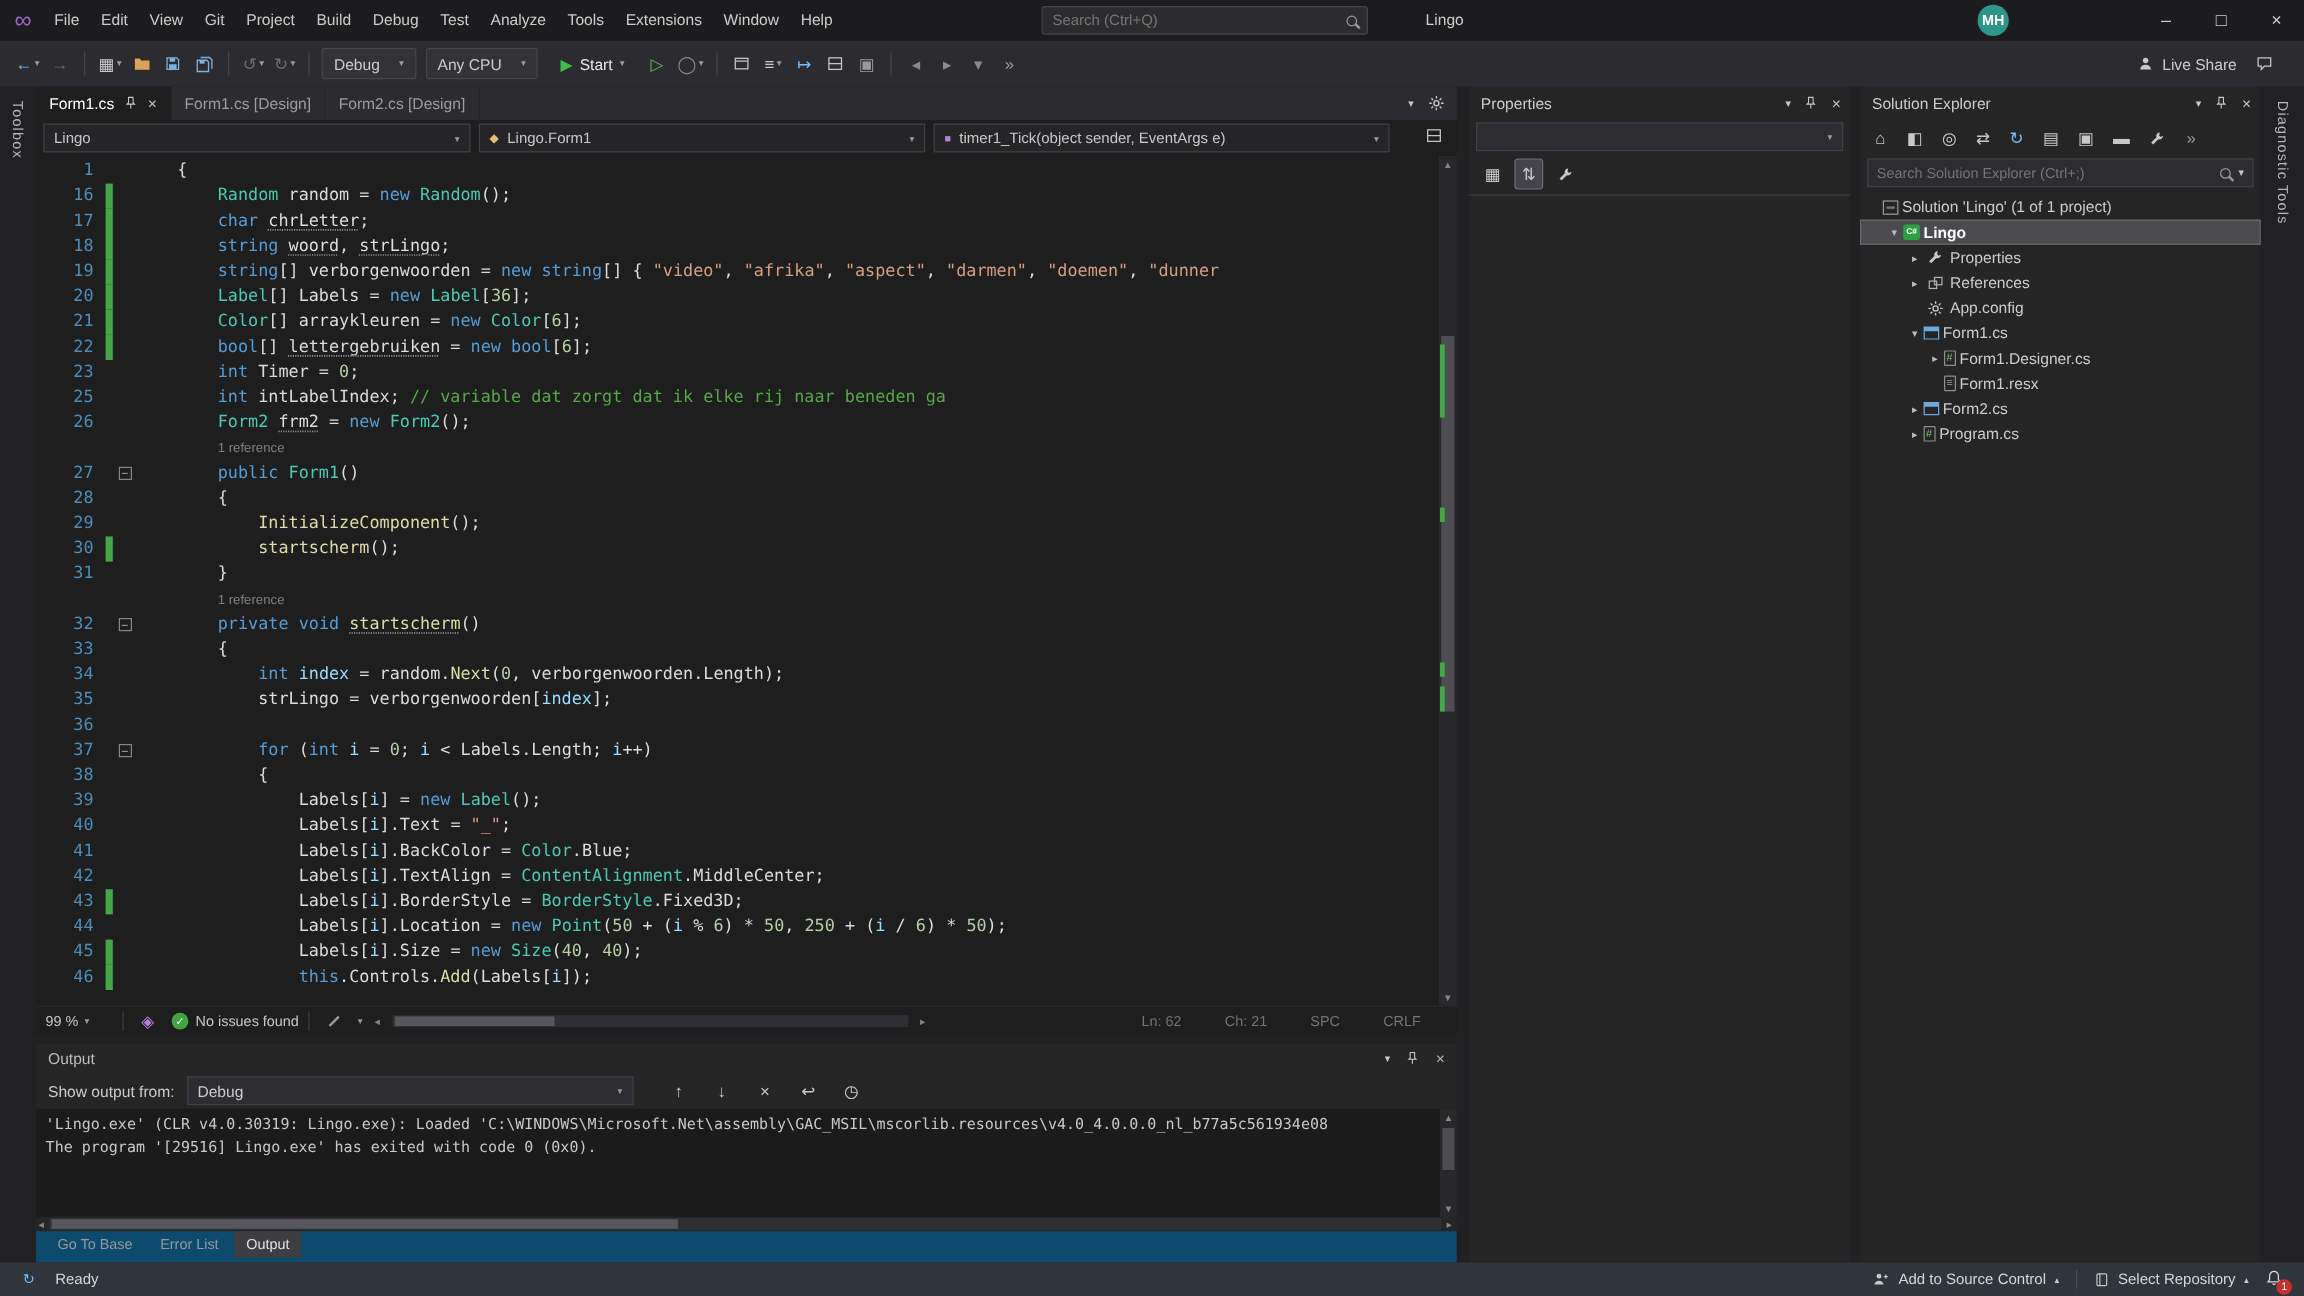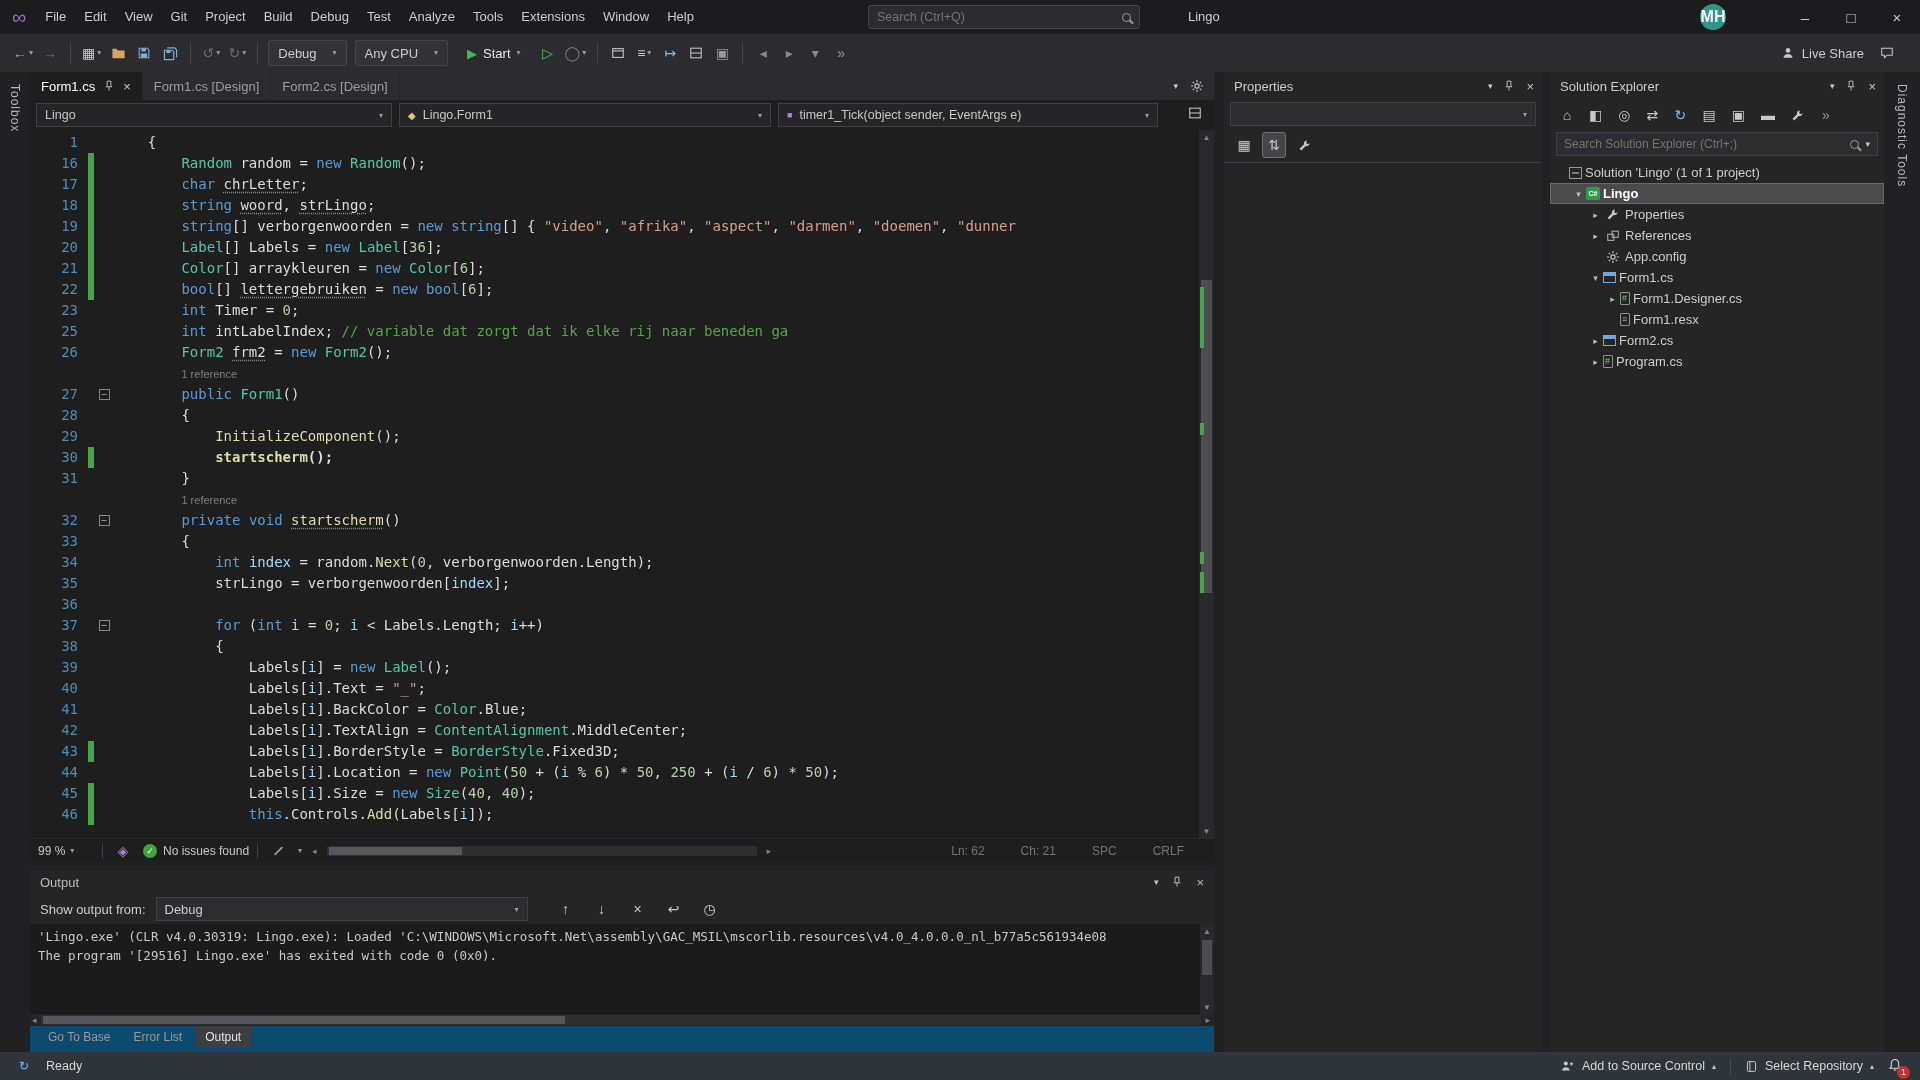--- a/index.html
+++ b/index.html
@@ -10,21 +10,21 @@
   
   .titlebar{height:34px;background:#1C1C1E;display:flex;align-items:center;position:relative;flex:0 0 auto;}
   .vs-logo{font-size:20px;color:#9B6BC8;margin:0 10px 0 12px;line-height:34px;}
   .menu-bar{display:flex;align-items:center;height:100%;}
   .menu-item{padding:0 9px;font-size:13px;color:#CCCCCC;line-height:34px;cursor:default;}
   .tb-search{position:absolute;left:868px;width:272px;height:24px;top:5px;background:#2C2C2E;border:1px solid #454549;border-radius:3px;display:flex;align-items:center;padding:0 8px;gap:6px;}
   .tb-search input{flex:1;background:transparent;border:none;outline:none;color:#9A9A9A;font-size:12.5px;font-family:inherit;}
   .i-search{width:9px;height:9px;border:1.6px solid #9A9A9A;border-radius:50%;position:relative;flex:0 0 auto;}
   .i-search::after{content:"";position:absolute;width:5px;height:1.6px;background:#9A9A9A;transform:rotate(45deg);right:-4px;bottom:-2px;}
   .tb-title{position:absolute;left:1188px;font-size:13px;color:#CCCCCC;line-height:34px;}
-  .avatar{position:absolute;left:1700px;top:4px;width:26px;height:26px;border-radius:50%;background:var(--avatar_bg,#2E9688);color:#fff;font-size:16px;font-weight:bold;display:flex;align-items:center;justify-content:center;}
+  .avatar{position:absolute;left:1648px;top:4px;width:26px;height:26px;border-radius:50%;background:var(--avatar_bg,#2E9688);color:#fff;font-size:12px;font-weight:bold;display:flex;align-items:center;justify-content:center;}
   .win-controls{position:absolute;right:0;top:0;height:34px;display:flex;}
   .win-btn{width:46px;height:34px;display:flex;align-items:center;justify-content:center;font-size:15px;color:#CCCCCC;}
 
   
   .toolbar{height:38px;background:#2C2C30;display:flex;align-items:center;padding:0 10px;flex:0 0 auto;}
   .tb-group{display:flex;align-items:center;gap:2px;}
   .tbi{height:26px;min-width:24px;display:inline-flex;align-items:center;justify-content:center;border-radius:3px;padding:0 3px;gap:2px;}
   .tbi .glyph{font-size:14px;line-height:1;color:#C8C8C8;}
   .tbi.sel{background:#44444A;border:1px solid #6E6E74;}
   .ticaret{font-size:8px;color:#9A9A9A;line-height:1;}
@@ -377,21 +377,21 @@
               <div class="code-row"><span class="ln">20</span><span class="chg on"></span><span class="fold"></span><span class="ctext" style="padding-left: 8ch;"><span class="tk-t">Label</span><span class="tk-p">[] Labels = </span><span class="tk-k">new</span><span class="tk-p"> </span><span class="tk-t">Label</span><span class="tk-p">[</span><span class="tk-n">36</span><span class="tk-p">];</span></span></div>
               <div class="code-row"><span class="ln">21</span><span class="chg on"></span><span class="fold"></span><span class="ctext" style="padding-left: 8ch;"><span class="tk-t">Color</span><span class="tk-p">[] arraykleuren = </span><span class="tk-k">new</span><span class="tk-p"> </span><span class="tk-t">Color</span><span class="tk-p">[</span><span class="tk-n">6</span><span class="tk-p">];</span></span></div>
               <div class="code-row"><span class="ln">22</span><span class="chg on"></span><span class="fold"></span><span class="ctext" style="padding-left: 8ch;"><span class="tk-k">bool</span><span class="tk-p">[] </span><span class="tk-p squiggle">lettergebruiken</span><span class="tk-p"> = </span><span class="tk-k">new</span><span class="tk-p"> </span><span class="tk-k">bool</span><span class="tk-p">[</span><span class="tk-n">6</span><span class="tk-p">];</span></span></div>
               <div class="code-row"><span class="ln">23</span><span class="chg"></span><span class="fold"></span><span class="ctext" style="padding-left: 8ch;"><span class="tk-k">int</span><span class="tk-p"> Timer = </span><span class="tk-n">0</span><span class="tk-p">;</span></span></div>
               <div class="code-row"><span class="ln">25</span><span class="chg"></span><span class="fold"></span><span class="ctext" style="padding-left: 8ch;"><span class="tk-k">int</span><span class="tk-p"> intLabelIndex; </span><span class="tk-c">// variable dat zorgt dat ik elke rij naar beneden ga</span></span></div>
               <div class="code-row"><span class="ln">26</span><span class="chg"></span><span class="fold"></span><span class="ctext" style="padding-left: 8ch;"><span class="tk-t">Form2</span><span class="tk-p"> </span><span class="tk-p squiggle">frm2</span><span class="tk-p"> = </span><span class="tk-k">new</span><span class="tk-p"> </span><span class="tk-t">Form2</span><span class="tk-p">();</span></span></div>
               <div class="code-row"><span class="ln"></span><span class="chg"></span><span class="fold"></span><span class="ctext" style="padding-left: 8ch;"><span class="ref-text">1 reference</span></span></div>
               <div class="code-row"><span class="ln">27</span><span class="chg"></span><span class="fold"><span class="foldbox">–</span></span><span class="ctext" style="padding-left: 8ch;"><span class="tk-k">public</span><span class="tk-p"> </span><span class="tk-t">Form1</span><span class="tk-p">()</span></span></div>
               <div class="code-row"><span class="ln">28</span><span class="chg"></span><span class="fold"></span><span class="ctext" style="padding-left: 8ch;"><span class="tk-p">{</span></span></div>
               <div class="code-row"><span class="ln">29</span><span class="chg"></span><span class="fold"></span><span class="ctext" style="padding-left: 12ch;"><span class="tk-m">InitializeComponent</span><span class="tk-p">();</span></span></div>
-              <div class="code-row"><span class="ln">30</span><span class="chg on"></span><span class="fold"></span><span class="ctext" style="padding-left: 12ch; font-weight: bold;"><span class="tk-m">startscherm</span><span class="tk-p">();</span></span></div>
+              <div class="code-row"><span class="ln">30</span><span class="chg on"></span><span class="fold"></span><span class="ctext" style="padding-left: 12ch;"><span class="tk-m">startscherm</span><span class="tk-p">();</span></span></div>
               <div class="code-row"><span class="ln">31</span><span class="chg"></span><span class="fold"></span><span class="ctext" style="padding-left: 8ch;"><span class="tk-p">}</span></span></div>
               <div class="code-row"><span class="ln"></span><span class="chg"></span><span class="fold"></span><span class="ctext" style="padding-left: 8ch;"><span class="ref-text">1 reference</span></span></div>
               <div class="code-row"><span class="ln">32</span><span class="chg"></span><span class="fold"><span class="foldbox">–</span></span><span class="ctext" style="padding-left: 8ch;"><span class="tk-k">private</span><span class="tk-p"> </span><span class="tk-k">void</span><span class="tk-p"> </span><span class="tk-m squiggle">startscherm</span><span class="tk-p">()</span></span></div>
               <div class="code-row"><span class="ln">33</span><span class="chg"></span><span class="fold"></span><span class="ctext" style="padding-left: 8ch;"><span class="tk-p">{</span></span></div>
               <div class="code-row"><span class="ln">34</span><span class="chg"></span><span class="fold"></span><span class="ctext" style="padding-left: 12ch;"><span class="tk-k">int</span><span class="tk-p"> </span><span class="tk-v">index</span><span class="tk-p"> = random.</span><span class="tk-m">Next</span><span class="tk-p">(</span><span class="tk-n">0</span><span class="tk-p">, verborgenwoorden.Length);</span></span></div>
               <div class="code-row"><span class="ln">35</span><span class="chg"></span><span class="fold"></span><span class="ctext" style="padding-left: 12ch;"><span class="tk-p">strLingo = verborgenwoorden[</span><span class="tk-v">index</span><span class="tk-p">];</span></span></div>
               <div class="code-row"><span class="ln">36</span><span class="chg"></span><span class="fold"></span><span class="ctext" style="padding-left: 0ch;"></span></div>
               <div class="code-row"><span class="ln">37</span><span class="chg"></span><span class="fold"><span class="foldbox">–</span></span><span class="ctext" style="padding-left: 12ch;"><span class="tk-k">for</span><span class="tk-p"> (</span><span class="tk-k">int</span><span class="tk-p"> </span><span class="tk-v">i</span><span class="tk-p"> = </span><span class="tk-n">0</span><span class="tk-p">; </span><span class="tk-v">i</span><span class="tk-p"> &lt; Labels.Length; </span><span class="tk-v">i</span><span class="tk-p">++)</span></span></div>
               <div class="code-row"><span class="ln">38</span><span class="chg"></span><span class="fold"></span><span class="ctext" style="padding-left: 12ch;"><span class="tk-p">{</span></span></div>
               <div class="code-row"><span class="ln">39</span><span class="chg"></span><span class="fold"></span><span class="ctext" style="padding-left: 16ch;"><span class="tk-p">Labels[</span><span class="tk-v">i</span><span class="tk-p">] = </span><span class="tk-k">new</span><span class="tk-p"> </span><span class="tk-t">Label</span><span class="tk-p">();</span></span></div>

